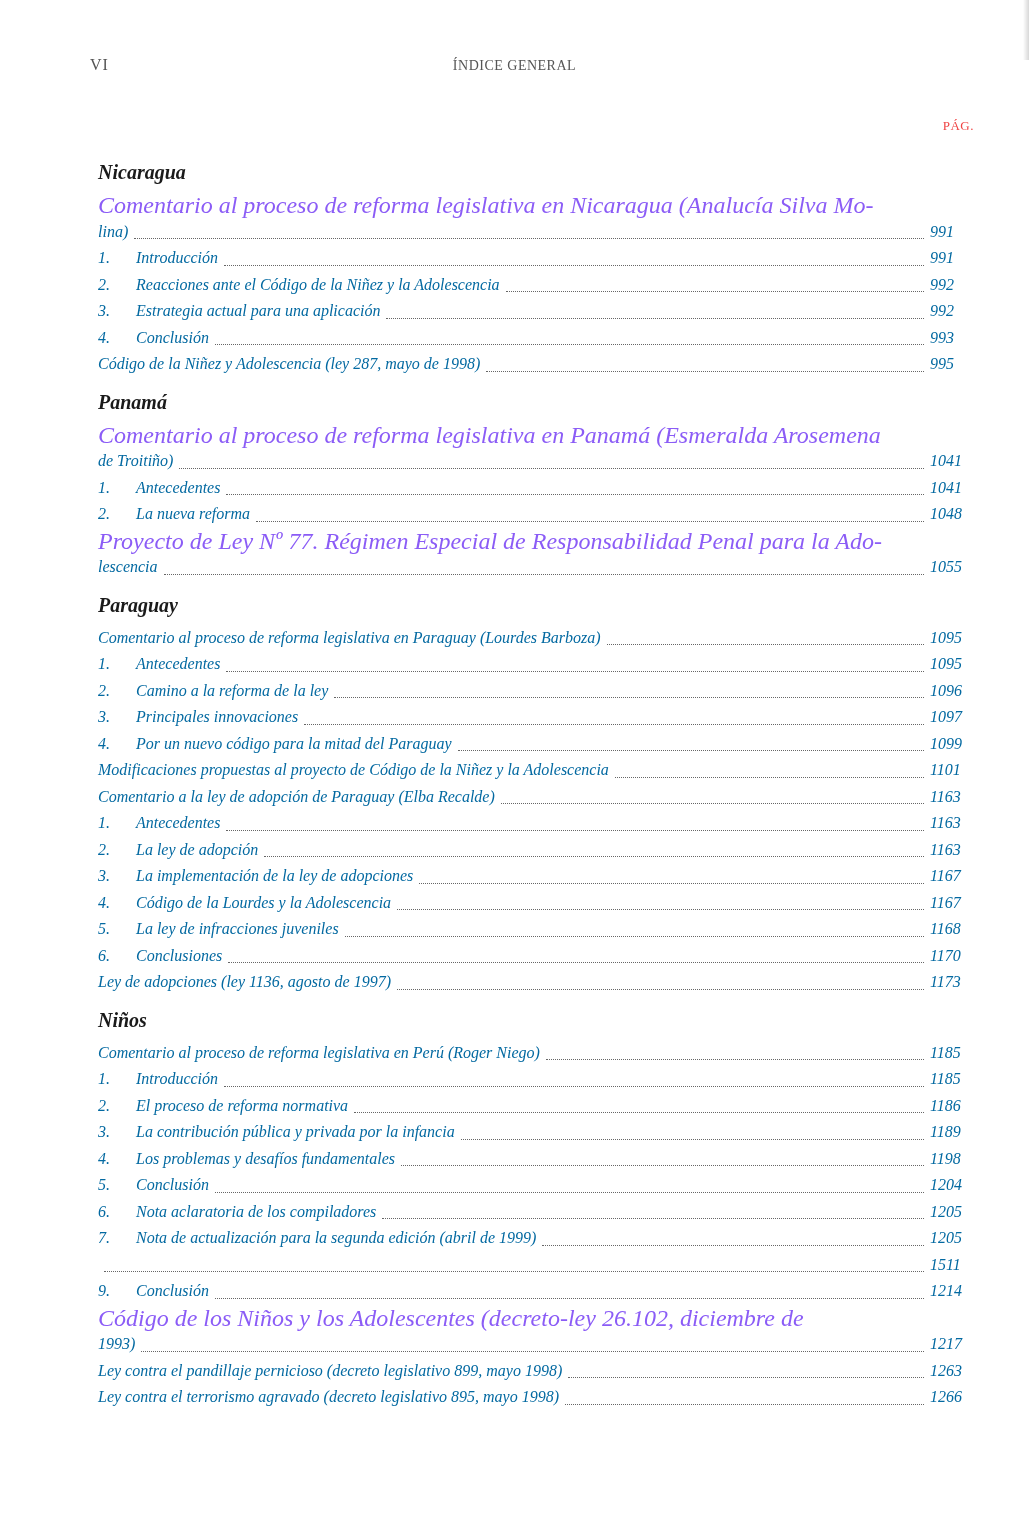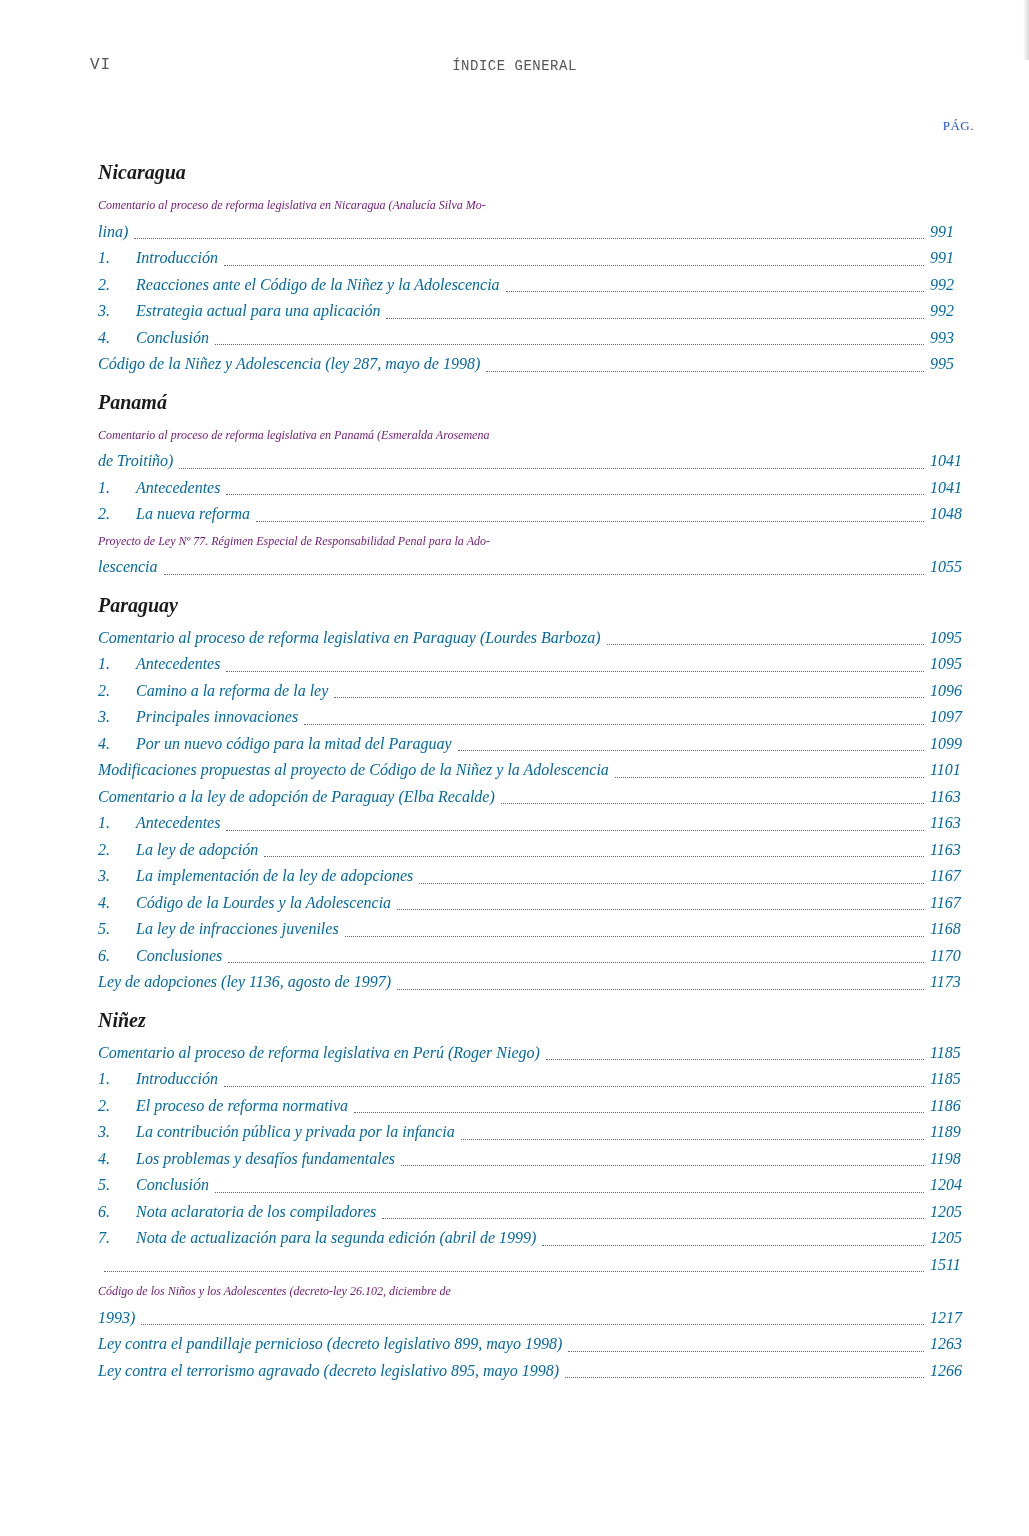--- a/index.html
+++ b/index.html
@@ -7,48 +7,48 @@
     width: 1029px; height: 1536px; position: relative; overflow: hidden;
     font-family: "Liberation Serif", "DejaVu Serif", serif;
     color: #2a2a2a;
   }
   .edge-shadow {
     position: absolute; right: 0; top: 0; width: 6px; height: 60px;
     background: linear-gradient(to right, #ffffff, #d8d8d8);
   }
   .running-head {
     position: absolute; top: 56px; left: 90px; right: 90px; height: 24px;
-    font-family: Liberation Mono, monospace;
+    font-family: Liberation Serif, serif;
     font-size: 14px; color: #555;
   }
   .page-num { position: absolute; left: 0; top: 0; font-size: 16px; letter-spacing: 1px; }
   .running-title { position: absolute; left: 0; right: 0; text-align: center; top: 2px; letter-spacing: 0.5px; }
   .pag-label {
     position: absolute; top: 118px; right: 55px;
-    font-size: 13px; color: #1d4ed8; letter-spacing: 0.5px;
+    font-size: 13px; color: #ef4444; letter-spacing: 0.5px;
   }
   .toc { position: absolute; top: 158px; left: 98px; width: 880px; }
   .section { margin-bottom: 10px; font-style: italic; }
   .section-title {
     font-weight: bold; font-size: 20px; color: #1a1a1a;
     margin: 0 0 6px 0; height: 28px; line-height: 28px;
   }
   .entry {
     display: flex; align-items: flex-end;
     font-size: 16px; line-height: 26.5px; color: #0369a1;
   }
   .entry .text { white-space: nowrap; }
   .entry .dots {
     flex: 1; overflow: hidden; white-space: nowrap; margin: 0 6px 6px 6px;
     border-bottom: 1.5px dotted #666; height: 0;
   }
   .entry .pg { width: 48px; text-align: left; white-space: nowrap; }
   .entry.sub .text { padding-left: 0; }
   .num { display: inline-block; width: 38px; }
-  .multi .line1 { font-size: 12px; line-height: 26.5px; color: #701a75; white-space: nowrap; }
+  .multi .line1 { font-size: 24px; line-height: 26.5px; color: #8b5cf6; white-space: nowrap; }
 </style>
 </head>
 <body>
 
 <div class="edge-shadow"></div>
 
 <div class="running-head">
   <span class="page-num">VI</span>
   <div class="running-title">ÍNDICE GENERAL</div>
 </div>
@@ -230,21 +230,21 @@
       </div>
       <div class="multi">
         <div class="entry">
           <span class="text"><span>Ley de adopciones (ley 1136, agosto de 1997)</span></span>
           <span class="dots"></span>
           <span class="pg">1173</span>
         </div>
       </div>
     </div>
     <div class="section">
-      <div class="section-title">Niñez</div>
+      <div class="section-title">Niños</div>
       <div class="multi">
         <div class="entry">
           <span class="text"><span>Comentario al proceso de reforma legislativa en Perú (Roger Niego)</span></span>
           <span class="dots"></span>
           <span class="pg">1185</span>
         </div>
       </div>
       <div class="multi">
         <div class="entry sub">
           <span class="text"><span class="num">1.</span><span>Introducción</span></span>
@@ -291,20 +291,27 @@
         <div class="entry sub">
           <span class="text"><span class="num">7.</span><span>Nota de actualización para la segunda edición (abril de 1999)</span></span>
           <span class="dots"></span>
           <span class="pg">1205</span>
         </div>
       </div>
       <div class="multi">
         <div class="entry sub">
           <span class="dots"></span>
           <span class="pg">1511</span>
+        </div>
+      </div>
+      <div class="multi">
+        <div class="entry sub">
+          <span class="text"><span class="num">9.</span><span>Conclusión</span></span>
+          <span class="dots"></span>
+          <span class="pg">1214</span>
         </div>
       </div>
       <div class="multi">
         <div class="line1">Código de los Niños y los Adolescentes (decreto-ley 26.102, diciembre de</div>
         <div class="entry">
           <span class="text"><span>1993)</span></span>
           <span class="dots"></span>
           <span class="pg">1217</span>
         </div>
       </div>

